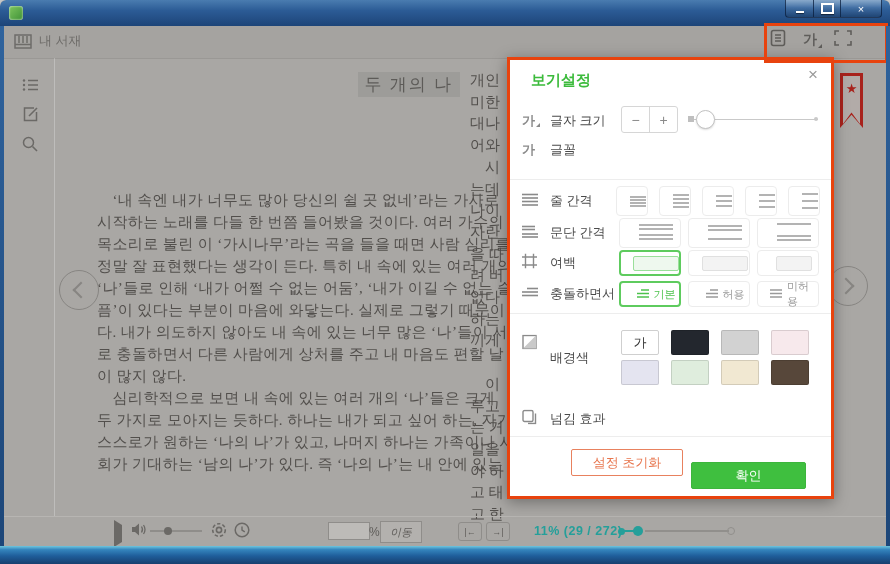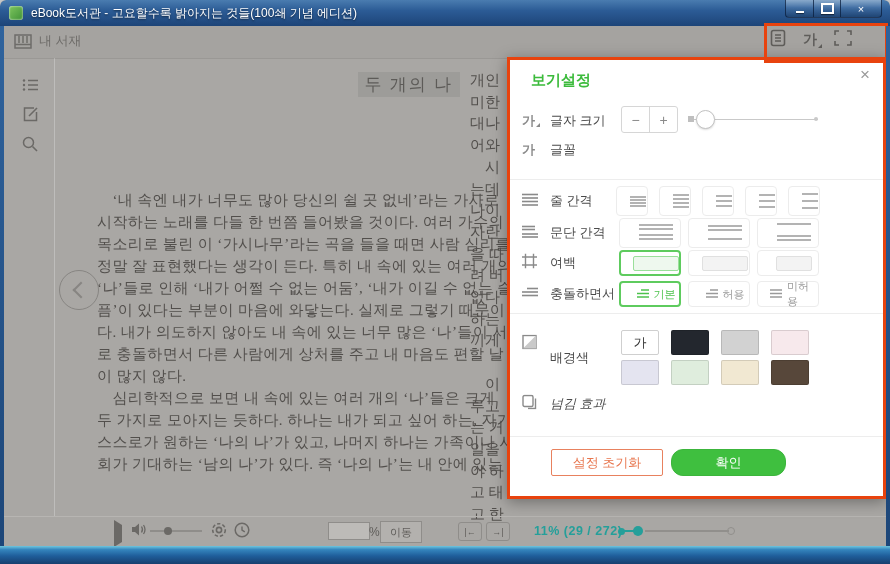--- a/index.html
+++ b/index.html
@@ -68,21 +68,21 @@
   .pg-input{width:34px;height:16px;background:#bdbbb8;border:1px solid #8f8d8a;font-size:11px;padding:0 3px;color:#555;}
   .go-btn{min-width:32px;height:20px;border:1px solid #8f8d8a;background:#b3b1ae;color:#605e5b;font-size:11px;
           display:flex;align-items:center;justify-content:center;padding:0 4px;}
   .jump-btn{width:22px;height:17px;border:1px solid #8f8d8a;border-radius:3px;font-size:9px;color:#605e5b;
           display:flex;align-items:center;justify-content:center;background:transparent;}
   .prog-txt{font-size:12.5px;font-weight:bold;color:#259f9a;letter-spacing:.5px;}
   .t-dot{position:absolute;border-radius:50%;background:#259f9a;}
   .g-line{position:absolute;height:2px;background:#918f8c;}
   .g-ring{position:absolute;width:6px;height:6px;border:1px solid #918f8c;border-radius:50%;}
   
-  .panel{position:absolute;left:507px;top:57px;width:379px;height:442px;background:#fff;
+  .panel{position:absolute;left:507px;top:57px;width:327px;height:442px;background:#fff;
          border:3px solid #e8430e;box-sizing:border-box;z-index:20;box-shadow:0 3px 14px rgba(0,0,0,.35);}
   .panel-title{position:absolute;left:21px;top:11px;font-size:15px;font-weight:bold;color:#3cbb3c;}
   .panel-close{position:absolute;right:13px;top:5px;font-size:17px;color:#9a9a9a;cursor:default;}
   .p-row{position:absolute;left:0;width:100%;}
   .p-icon{position:absolute;left:12px;top:50%;transform:translateY(-50%);color:#8a8a8a;}
   .p-label{position:absolute;left:40px;top:50%;transform:translateY(-50%);font-size:13px;color:#4a4a4a;white-space:nowrap;}
   .divider{position:absolute;left:0;width:100%;height:1px;background:#ededed;}
   .stepper{position:absolute;left:111px;top:0;width:57px;height:27px;border:1px solid #d6d6d6;border-radius:3px;
            display:flex;box-sizing:border-box;}
   .stepper span{flex:1;display:flex;align-items:center;justify-content:center;color:#8a8a8a;font-size:14px;}
@@ -110,32 +110,31 @@
   .mg-btn{width:62px;height:26px;}
   .mg-btn .in{height:13px;border:1px solid #e0e0e0;background:#f3f3f3;border-radius:2px;}
   .mg-btn.sel{border:2px solid #5ecb5e;}
   .mg-btn.sel .in{border:1px solid #9adf9a;background:#eef8ee;}
   .id-btn{width:62px;height:26px;gap:5px;font-size:11px;color:#9a9a9a;}
   .id-btn.sel{border:2px solid #5ecb5e;color:#4cc24c;}
   .id-btn svg{flex:none;}
   .swatch{position:absolute;width:38px;height:25px;border-radius:2px;border:1px solid rgba(0,0,0,.12);
           box-sizing:border-box;display:flex;align-items:center;justify-content:center;font-size:13px;color:#333;}
   .p-btn{position:absolute;height:27px;border-radius:2px;box-sizing:border-box;font-size:13px;
-         display:flex;align-items:center;justify-content:center;}
+         display:flex;align-items:center;justify-content:center;margin-left:20px;}
   .reset-btn{left:41px;width:112px;border:1px solid #e8815e;color:#e8764e;background:#fff;}
   .ok-btn{left:161px;width:115px;background:#3fbf3f;color:#fff;border:1px solid #3cb53c;}
 </style>
 </head>
 <body>
 
 <div class="window">
 
   <div class="titlebar">
     <span class="app-icon"></span>
-    <span class="title-text">eBook도서관  -  고요할수록 밝아지는 것들(100쇄 기념 에디션)</span>
     <div class="win-controls">
       <div class="wc wc-min">
           <span class="glyph-min"></span>
         </div>
       <div class="wc wc-max">
           <span class="glyph-max"></span>
         </div>
       <div class="wc wc-close">
           <span>×</span>
         </div>
@@ -431,34 +430,34 @@
         </div>
       <div class="swatch" style="left: 161px; top: 0px; background: rgb(35, 39, 46);"></div>
       <div class="swatch" style="left: 211px; top: 0px; background: rgb(210, 210, 210);"></div>
       <div class="swatch" style="left: 261px; top: 0px; background: rgb(247, 233, 236);"></div>
       <div class="swatch" style="left: 111px; top: 30px; background: rgb(228, 228, 240);"></div>
       <div class="swatch" style="left: 161px; top: 30px; background: rgb(223, 237, 221);"></div>
       <div class="swatch" style="left: 211px; top: 30px; background: rgb(241, 232, 210);"></div>
       <div class="swatch" style="left: 261px; top: 30px; background: rgb(87, 71, 58);"></div>
     </div>
 
-    <div class="p-row" style="top:330px;height:27px;font-style:italic;">
+    <div class="p-row" style="top:345px;height:27px;">
       <span class="p-icon">
         <svg width="15" height="15" viewBox="0 0 15 15">
           <rect x="1" y="1" width="10" height="11" rx="1.5" fill="none" stroke="#8a8a8a" stroke-width="1.4"></rect>
           <path d="M6 14 H13.5 V4" fill="none" stroke="#8a8a8a" stroke-width="1.4"></path>
         </svg>
       </span>
       <span class="p-label">넘김 효과</span>
     </div>
 
     <div class="divider" style="top:376px;"></div>
 
     <div class="p-btn reset-btn" style="top:389px;">설정 초기화</div>
-    <div class="p-btn ok-btn" style="top:389px;border-radius:12px;">확인</div>
+    <div class="p-btn ok-btn" style="top:402px;">확인</div>
   </div>
 
   <div class="bottombar"></div>
   <div class="bb" style="left:83px;top:526px;"><span class="stop-sq"></span></div>
   <div class="bb" style="left:114px;top:525px;"><span class="play-tri"></span></div>
   <div class="bb" style="left:131px;top:522px;">
     <svg width="16" height="15" viewBox="0 0 16 15">
       <path d="M1 5 H4 L8 1.5 V13.5 L4 10 H1 Z" fill="#6b6966"></path>
       <path d="M10.5 4.5 Q12.5 7.5 10.5 10.5" fill="none" stroke="#6b6966" stroke-width="1.3"></path>
       <path d="M12.5 3 Q15.5 7.5 12.5 12" fill="none" stroke="#6b6966" stroke-width="1.3"></path>
@@ -476,21 +475,21 @@
     </svg>
   </div>
   <div class="bb" style="left:234px;top:522px;">
     <svg width="16" height="16" viewBox="0 0 16 16">
       <circle cx="8" cy="8" r="6.8" fill="none" stroke="#6b6966" stroke-width="1.5"></circle>
       <path d="M8 4.5 V8 L10.8 9.8" fill="none" stroke="#6b6966" stroke-width="1.4"></path>
     </svg>
   </div>
   <input class="bb pg-input" style="left: 328px; top: 522px;" value="">
   <div class="bb" style="left:369px;top:525px;font-size:12px;color:#5f5d5a;">%</div>
-  <div class="bb go-btn" style="left:380px;top:521px;">이동</div>
+  <div class="bb go-btn" style="left:380px;top:521px;font-style:italic;">이동</div>
   <div class="bb jump-btn" style="left:458px;top:522px;">|←</div>
   <div class="bb jump-btn" style="left:486px;top:522px;">→|</div>
   <div class="bb prog-txt" style="left:534px;top:524px;">11% (29 / 272)</div>
   <span class="t-dot" style="left:618px;top:528px;width:7px;height:7px;"></span>
   <span class="g-line" style="left:624px;top:530px;width:12px;background:#259f9a;"></span>
   <span class="t-dot" style="left:633px;top:526px;width:10px;height:10px;"></span>
   <span class="g-line" style="left:645px;top:530px;width:84px;"></span>
   <span class="g-ring" style="left:727px;top:527px;"></span>
 
   <div class="edge-left"></div>

